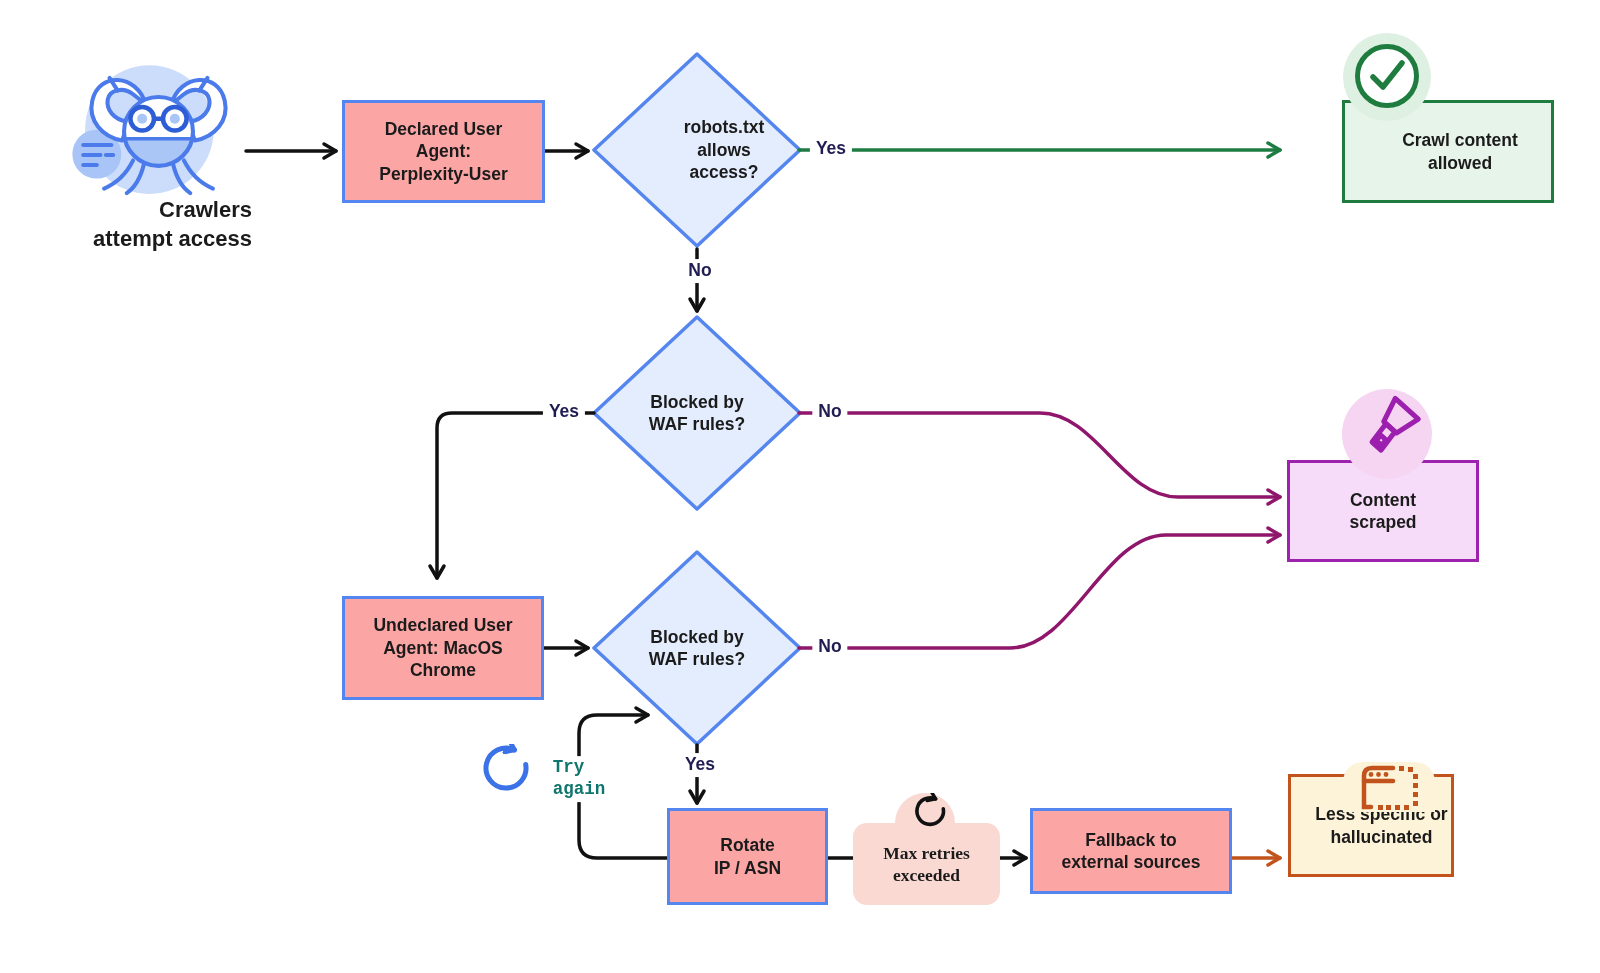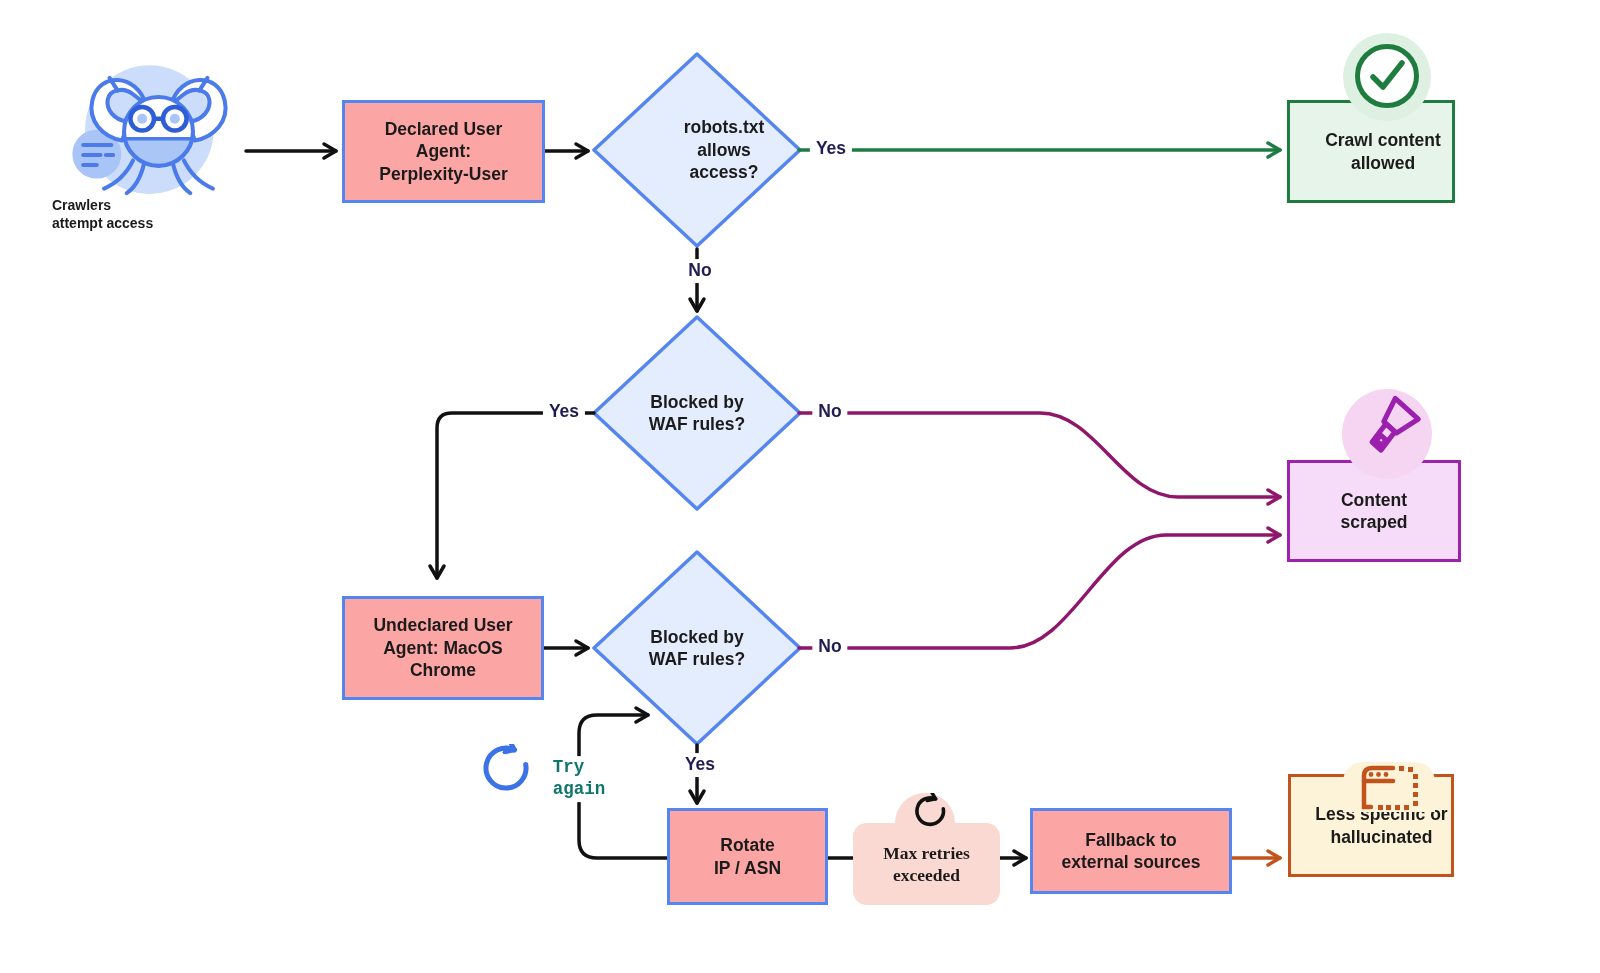--- a/index.html
+++ b/index.html
@@ -22,21 +22,21 @@
     position:absolute;display:flex;align-items:center;justify-content:center;
     text-align:center;font-weight:bold;font-size:17.5px;line-height:1.28;
     color:#1b1b1b;white-space:pre-line;
   }
   .edge-label{
     position:absolute;transform:translate(-50%,-50%);background:#ffffff;
     padding:1px 6px;font-weight:bold;font-size:17.5px;line-height:1.25;
     color:#201d52;white-space:pre-line;text-align:left;
   }
   .caption{
-    position:absolute;text-align:left;font-weight:bold;font-size:14px;
+    position:absolute;text-align:right;font-weight:bold;font-size:22px;
     line-height:1.3;color:#1b1b1b;white-space:pre-line;
   }
   .icon-svg{position:absolute;}
   .tab{
     position:absolute;background:#fdf3d8;border-radius:20px 20px 0 0;
   }
 </style>
 </head>
 <body>
 
@@ -147,29 +147,29 @@
 exceeded</div>
   <svg class="icon-svg" style="left:912px;top:793px;" width="36" height="36" viewBox="0 0 36 36">
     <defs>
       <marker id="rk" markerUnits="userSpaceOnUse" markerWidth="14" markerHeight="14" refX="9" refY="7" orient="auto">
         <path d="M2,2 L9,7 L2,12" fill="none" stroke="#111111" stroke-width="3.4" stroke-linecap="round" stroke-linejoin="round"></path>
       </marker>
     </defs>
     <path d="M31.3,15.7 A13.3,13.3 0 1 1 23.6,5.9" fill="none" stroke="#111111" stroke-width="3.6" stroke-linecap="round" marker-end="url(#rk)"></path>
   </svg>
 
-  <div class="node green-box" style="left:1287px;top:100px;width:168px;height:103px;padding-left:24px;">Crawl content
+  <div class="node green-box" style="left:1342px;top:100px;width:212px;height:103px;padding-left:24px;">Crawl content
 allowed</div>
   <svg class="icon-svg" style="left:1342px;top:32px;" width="90" height="90" viewBox="0 0 90 90">
     <circle cx="45" cy="45" r="44" fill="#def0e2"></circle>
     <circle cx="45" cy="44" r="29.5" fill="#ffffff" stroke="#1e7c3f" stroke-width="5"></circle>
     <path d="M31,45 L41,55 L60,31" fill="none" stroke="#1e7c3f" stroke-width="5.5" stroke-linecap="round" stroke-linejoin="round"></path>
   </svg>
 
-  <div class="node purple-box" style="left:1287px;top:460px;width:174px;height:102px;">Content
+  <div class="node purple-box" style="left:1287px;top:460px;width:192px;height:102px;">Content
 scraped</div>
   <svg class="icon-svg" style="left:1341px;top:388px;" width="92" height="92" viewBox="0 0 92 92">
     <circle cx="46" cy="46" r="45" fill="#f5d5f2"></circle>
     <g transform="translate(46,42) rotate(42)" fill="none" stroke="#9c1fae" stroke-width="5" stroke-linecap="round" stroke-linejoin="round">
       <path d="M-15,-29 L16,-29 L9,-4 L-8,-4 Z"></path>
       <path d="M-5,-4 H7 L9,19 H-3 Z"></path>
       <rect x="-1" y="8" width="7" height="7"></rect>
     </g>
   </svg>
 

